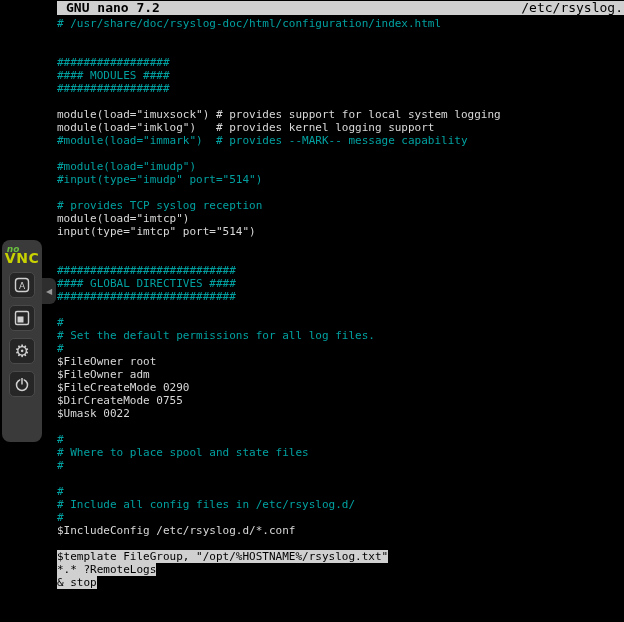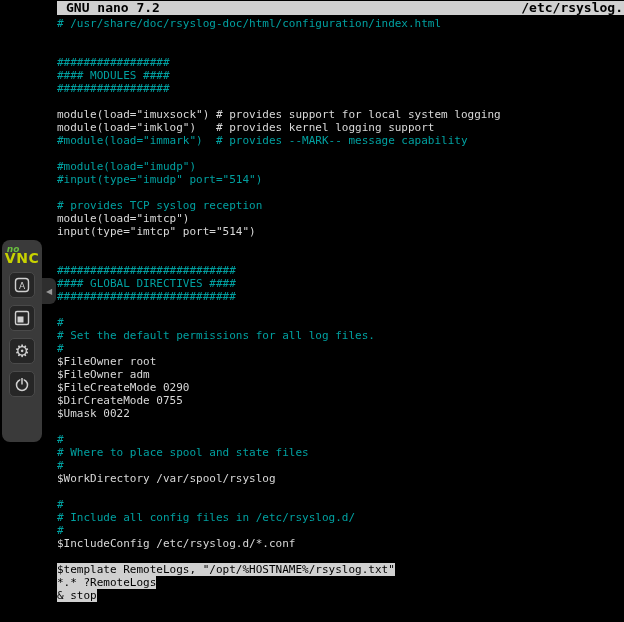--- a/index.html
+++ b/index.html
@@ -13,21 +13,21 @@
   html,body{width:624px;height:622px;overflow:hidden;}
   body{background:var(--background);font-family:"DejaVu Sans Mono",monospace;}
 
   .terminal{position:absolute;left:57px;top:0;width:567px;height:622px;background:var(--background);}
   .titlebar{
     position:absolute;left:0;top:1px;width:100%;height:14px;
     background:var(--titlebar-bg);color:var(--titlebar-fg);
     font-size:13px;line-height:14px;display:flex;justify-content:space-between;
     padding:0 1px 0 9px;font-weight:bold;
   }
-  .titlebar .fname{font-weight:bold;}
+  .titlebar .fname{font-weight:normal;}
   .content{
     position:absolute;left:0;top:17px;width:100%;
     font-size:11px;line-height:13px;color:var(--text);
   }
   .line{white-space:pre;height:13px;}
   .line.comment span{color:var(--comment);}
   .line.plain span{color:var(--text);}
   .line.sel span{background:var(--selection-bg);color:var(--selection-fg);}
 
   
@@ -91,28 +91,27 @@
       <div class="line comment"><span>#</span></div>
       <div class="line plain"><span>$FileOwner root</span></div>
       <div class="line plain"><span>$FileOwner adm</span></div>
       <div class="line plain"><span>$FileCreateMode 0290</span></div>
       <div class="line plain"><span>$DirCreateMode 0755</span></div>
       <div class="line plain"><span>$Umask 0022</span></div>
       <div class="line plain"><span></span></div>
       <div class="line comment"><span>#</span></div>
       <div class="line comment"><span># Where to place spool and state files</span></div>
       <div class="line comment"><span>#</span></div>
-      <div class="line plain"><span>$WorkDirectory /var/spool/rsyslog</span></div>
       <div class="line plain"><span></span></div>
       <div class="line comment"><span>#</span></div>
       <div class="line comment"><span># Include all config files in /etc/rsyslog.d/</span></div>
       <div class="line comment"><span>#</span></div>
       <div class="line plain"><span>$IncludeConfig /etc/rsyslog.d/*.conf</span></div>
       <div class="line plain"><span></span></div>
-      <div class="line sel"><span>$template RemoteLogs, "/opt/%HOSTNAME%/rsyslog.txt"</span></div>
+      <div class="line sel"><span>$template FileGroup, "/opt/%HOSTNAME%/rsyslog.txt"</span></div>
       <div class="line sel"><span>*.* ?RemoteLogs</span></div>
       <div class="line sel"><span>&amp; stop</span></div>
     </div>
 </div>
 
 <div class="vnc-panel">
   <div class="vnc-logo">
     <span class="no">no</span>
     <span class="vnc">VNC</span>
   </div>

